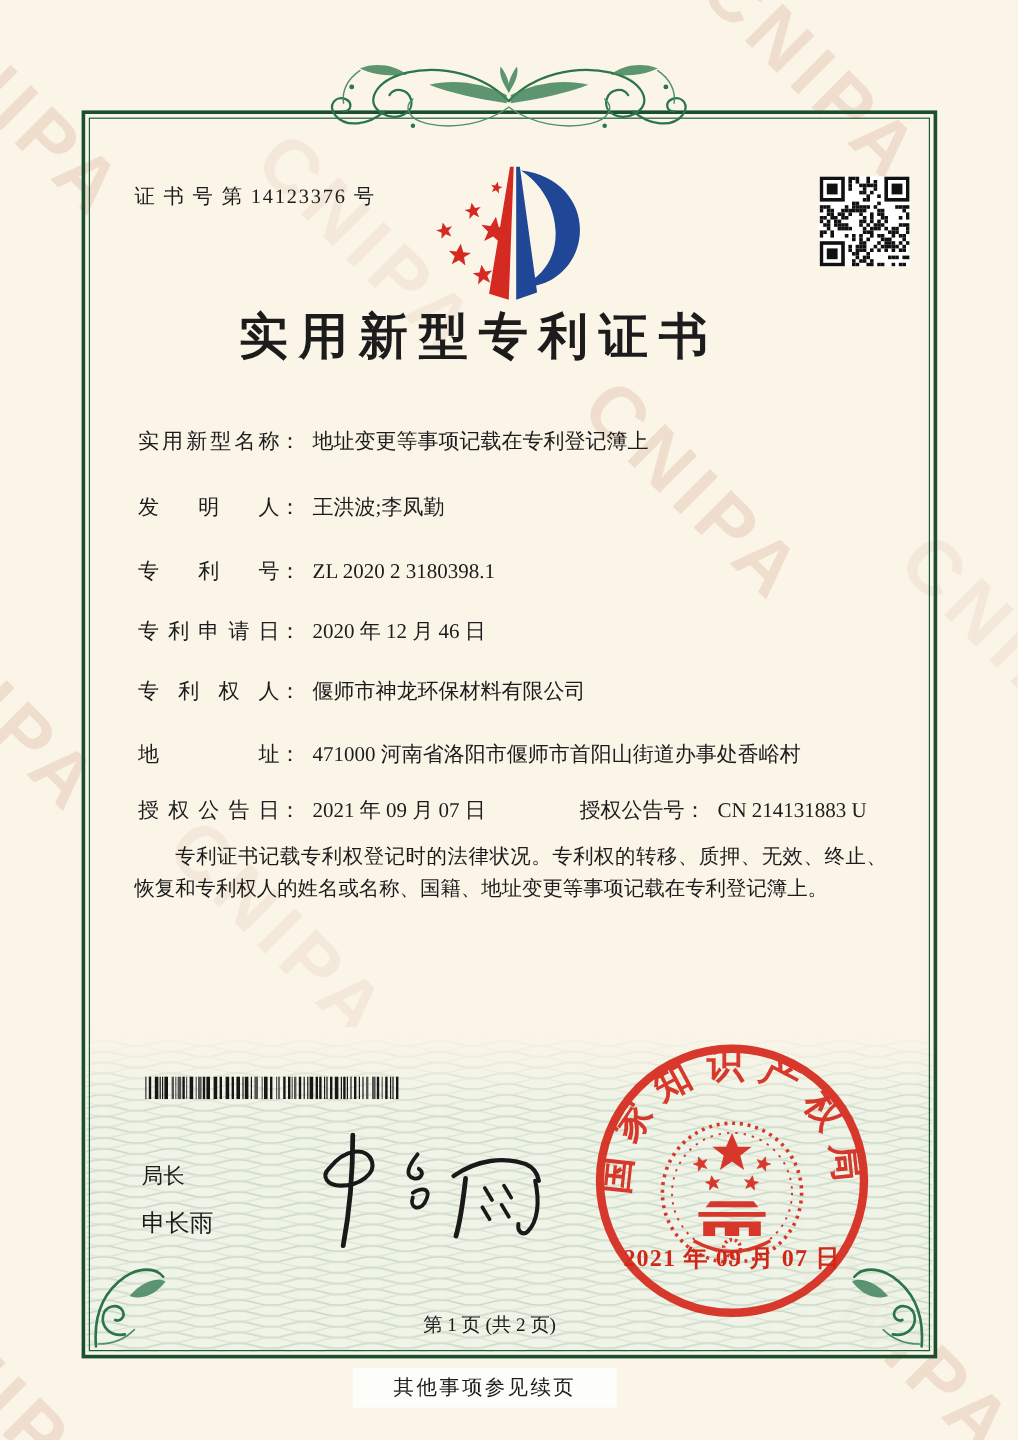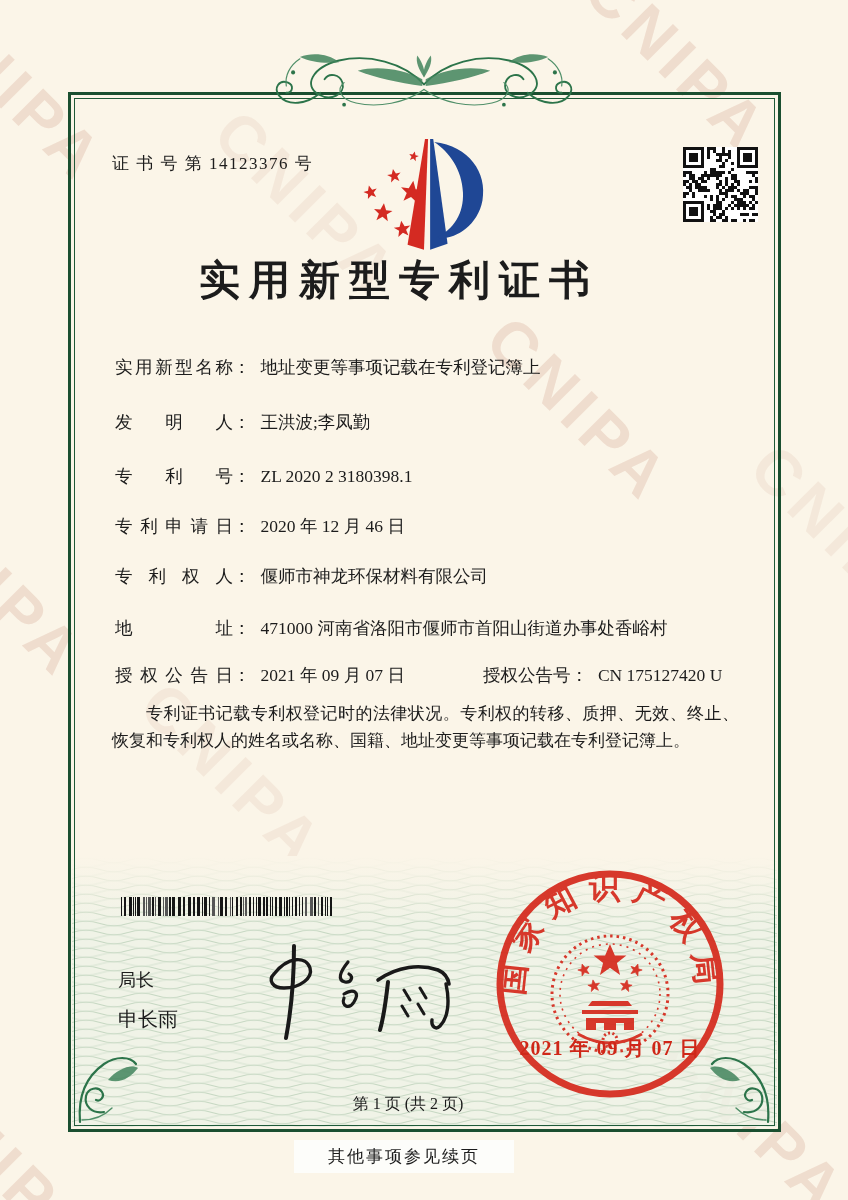--- a/index.html
+++ b/index.html
@@ -364,21 +364,21 @@
 <div class="row" style="top:514px;">
   <span class="lbl">专利申请日</span><span>：</span><span class="val">2020 年 12 月 46 日</span>
 </div>
 <div class="row" style="top:564px;">
   <span class="lbl">专利权人</span><span>：</span><span class="val">偃师市神龙环保材料有限公司</span>
 </div>
 <div class="row" style="top:616px;">
   <span class="lbl">地址</span><span>：</span><span class="val">471000 河南省洛阳市偃师市首阳山街道办事处香峪村</span>
 </div>
 <div class="row" style="top:663px;">
-  <span class="lbl">授权公告日</span><span>：</span><span class="val">2021 年 09 月 07 日</span><span class="lbl2">授权公告号</span><span>：</span><span class="val">CN 175127420 U</span>
+  <span class="lbl">授权公告日</span><span>：</span><span class="val">2021 年 09 月 07 日</span><span class="lbl2">授权公告号</span><span>：</span><span class="val">CN 214131883 U</span>
 </div>
 
 <div class="bodytext">
   <p>专利证书记载专利权登记时的法律状况。专利权的转移、质押、无效、终止、恢复和专利权人的姓名或名称、国籍、地址变更等事项记载在专利登记簿上。</p>
 </div>
 
 <svg class="barcode" viewBox="0 0 218 19" aria-hidden="true" id="bcSvg">
     <rect x="0" y="0" width="1" height="19" fill="#161616"></rect>
     <rect x="3" y="0" width="2" height="19" fill="#161616"></rect>
     <rect x="8" y="0" width="3" height="19" fill="#161616"></rect>

